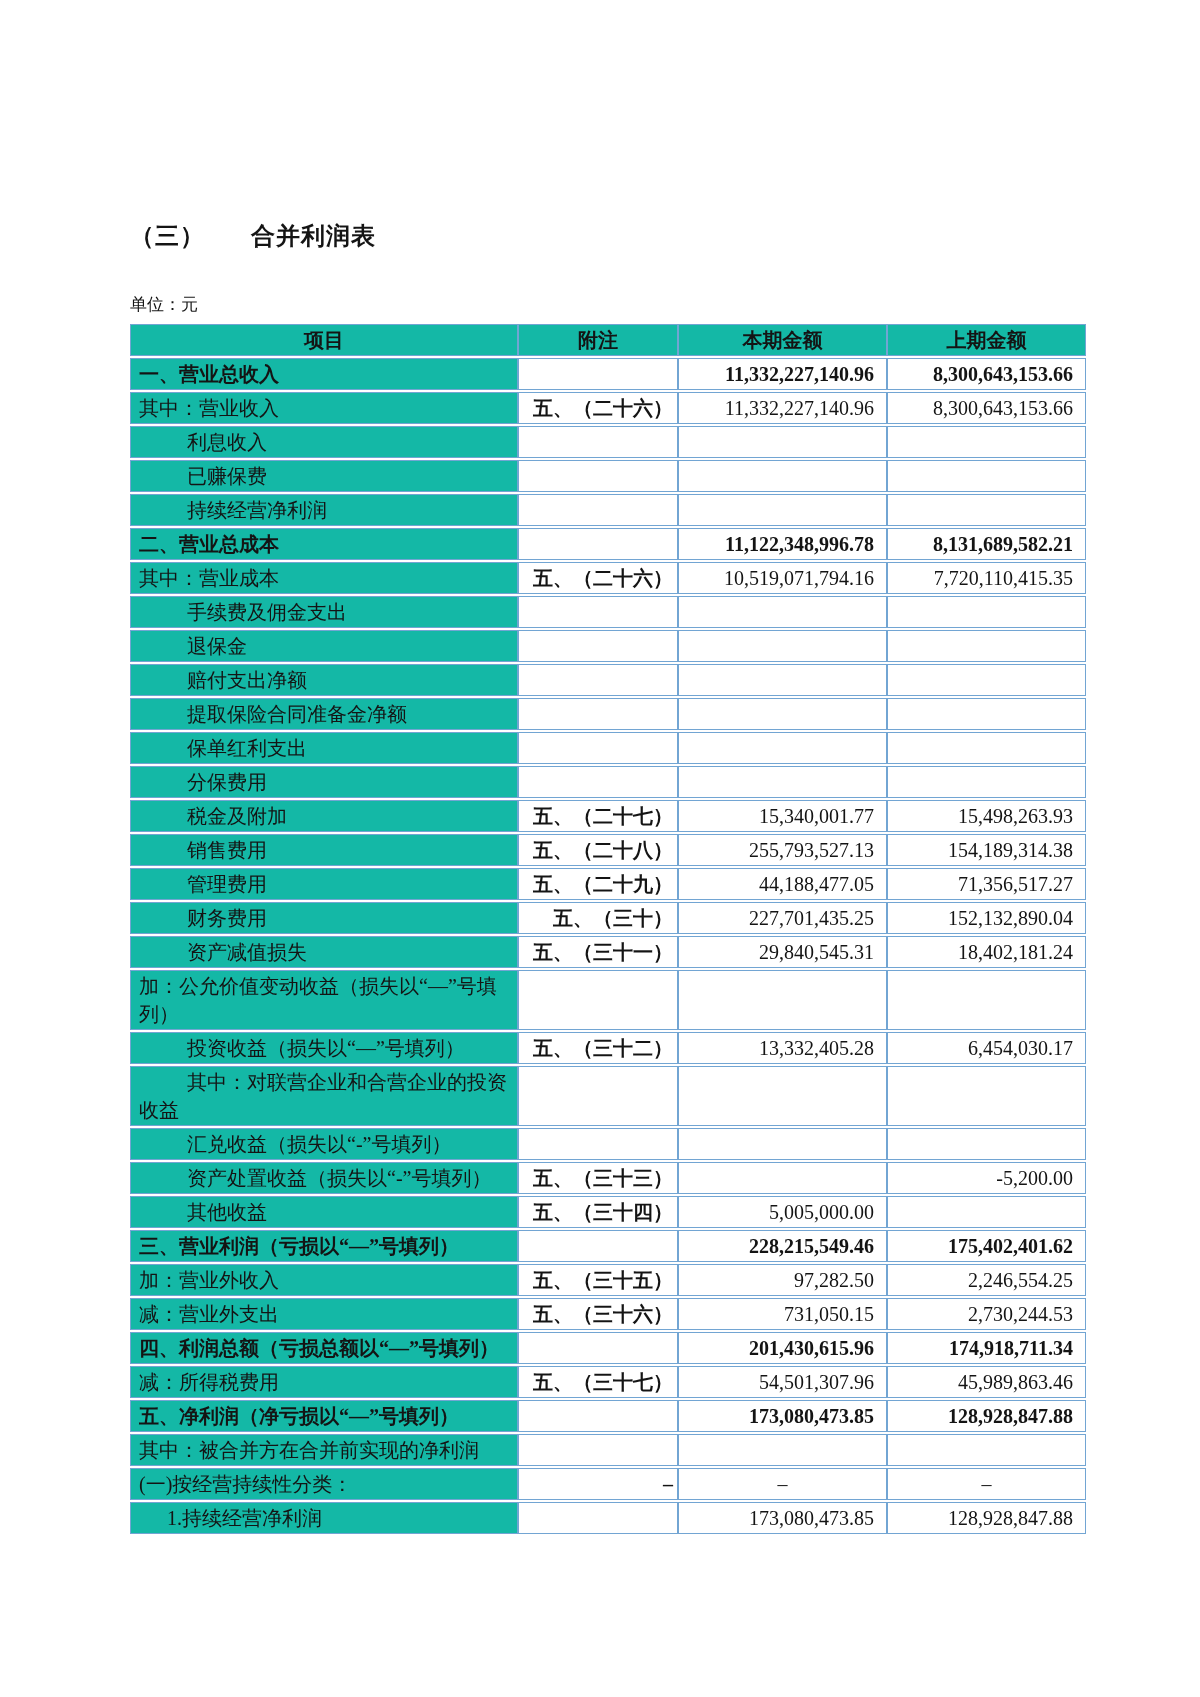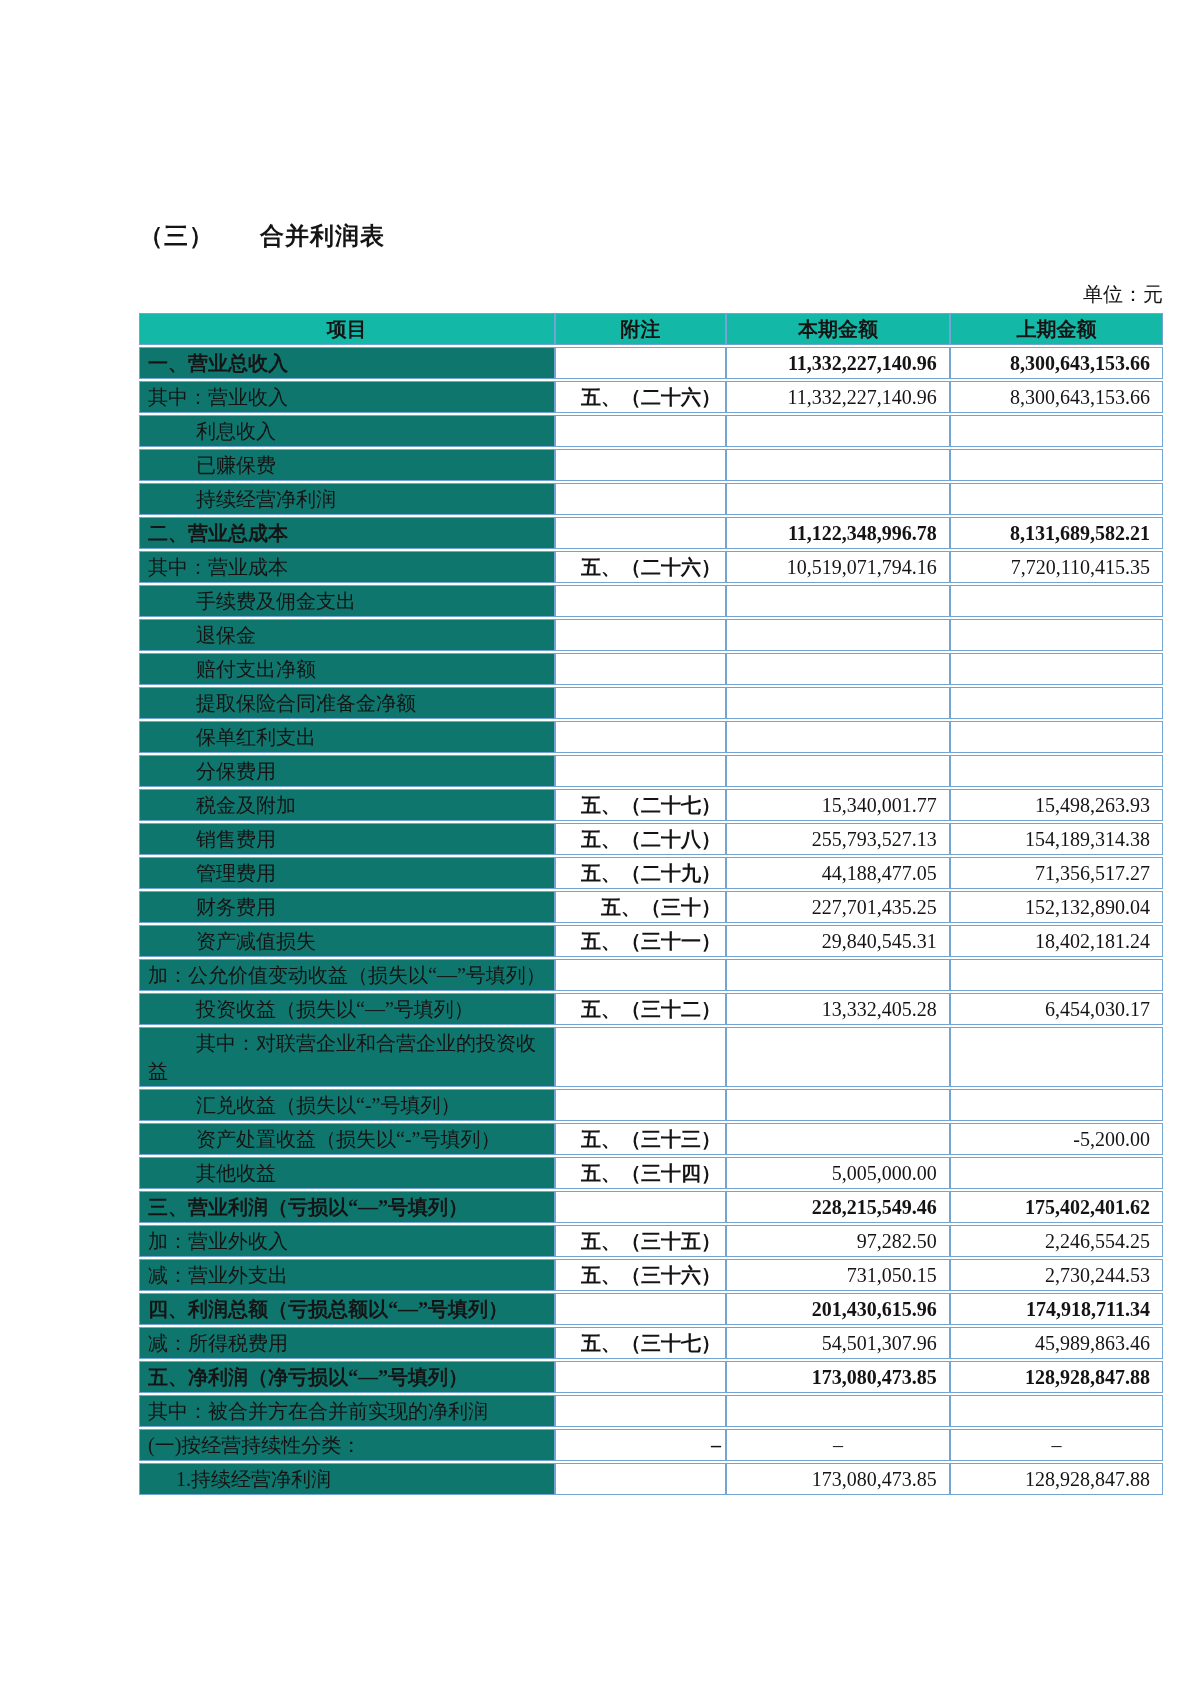--- a/index.html
+++ b/index.html
@@ -9,39 +9,38 @@
   }
   body {
     position: relative;
     width: 1200px;
     height: 1697px;
     font-family: "Liberation Serif", "DejaVu Serif", serif;
     color: #141414;
   }
   .doc {
     position: absolute;
-    left: 139px;
+    left: 130px;
     top: 220px;
-    width: 1024px;
+    width: 756px;
   }
   .title-row {
     font-size: 24px;
     font-weight: bold;
     letter-spacing: 1px;
     height: 32px;
     line-height: 32px;
   }
   .section-num {
     margin-right: 46px;
   }
   .unit-line {
-    margin-top: 29px;
+    margin-top: 40px;
     margin-bottom: 4px;
-    text-align: right;
-    font-size: 20px;
+    font-size: 17px;
     line-height: 26px;
   }
   table.statement {
     width: 100%;
     table-layout: fixed;
     border-collapse: separate;
     border-spacing: 0 2px;
     background: #ffffff;
   }
   th, td {
@@ -51,21 +50,21 @@
     padding: 1px 4px;
     vertical-align: middle;
     word-break: break-all;
   }
   th {
     background: #14b8a6;
     font-weight: bold;
     text-align: center;
   }
   td.item {
-    background: #0f766e;
+    background: #14b8a6;
     text-align: left;
     padding-left: 8px;
     padding-right: 6px;
   }
   td.item.ind1 { text-indent: 48px; }
   td.item.ind2 { text-indent: 28px; }
   td.note { text-align: right; font-weight: bold; }
   td.amt  { text-align: right; padding-right: 12px; }
   td.amt.center { text-align: center; padding-right: 4px; }
   .bold { font-weight: bold; }

